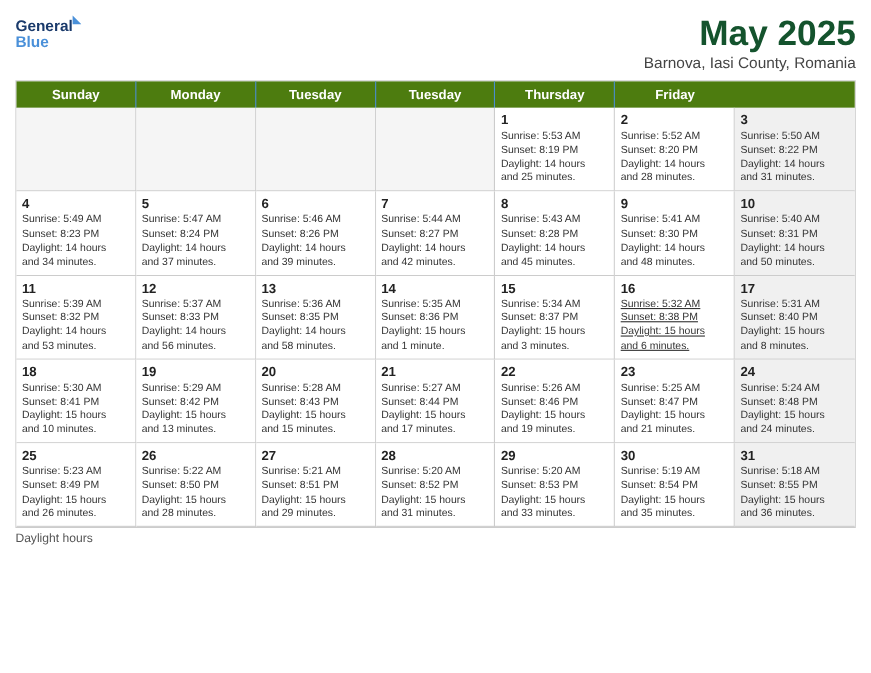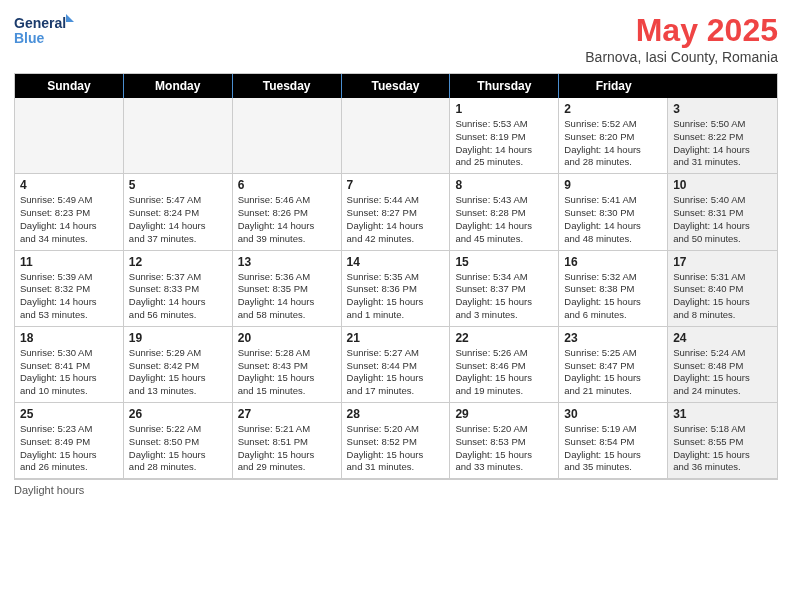--- a/index.html
+++ b/index.html
@@ -27,36 +27,36 @@
       display: flex;
       align-items: center;
       gap: 4px;
     }
     .title-area {
       text-align: right;
     }
     .main-title {
       font-size: 32px;
       font-weight: bold;
-      color: #ef4444;
+      color: #14532d;
     }
     .subtitle {
       font-size: 14px;
       color: #444;
     }
     .calendar {
       flex: 1;
       display: flex;
       flex-direction: column;
       border: 1px solid #ccc;
     }
     .day-headers {
       display: grid;
       grid-template-columns: repeat(7, 1fr);
-      background: #000000;
+      background: #4d7c0f;
     }
     .day-header {
       color: #fff;
       font-size: 12px;
       font-weight: bold;
       text-align: center;
       padding: 5px 2px;
       border-right: 1px solid #4a8ed0;
     }
     .day-header:last-child { border-right: none; }
@@ -230,21 +230,21 @@
         </div>
         <div class="cell">
           <span class="cell-date">15</span>
           <div class="cell-info" style="white-space: pre-line;">Sunrise: 5:34 AM
 Sunset: 8:37 PM
 Daylight: 15 hours
 and 3 minutes.</div>
         </div>
         <div class="cell">
           <span class="cell-date">16</span>
-          <div class="cell-info" style="white-space: pre-line;">Sunrise: 5:32 AM
+          <div class="cell-info" style="white-space: pre-line; text-decoration: underline;">Sunrise: 5:32 AM
 Sunset: 8:38 PM
 Daylight: 15 hours
 and 6 minutes.</div>
         </div>
         <div class="cell saturday">
           <span class="cell-date">17</span>
           <div class="cell-info" style="white-space: pre-line;">Sunrise: 5:31 AM
 Sunset: 8:40 PM
 Daylight: 15 hours
 and 8 minutes.</div>

